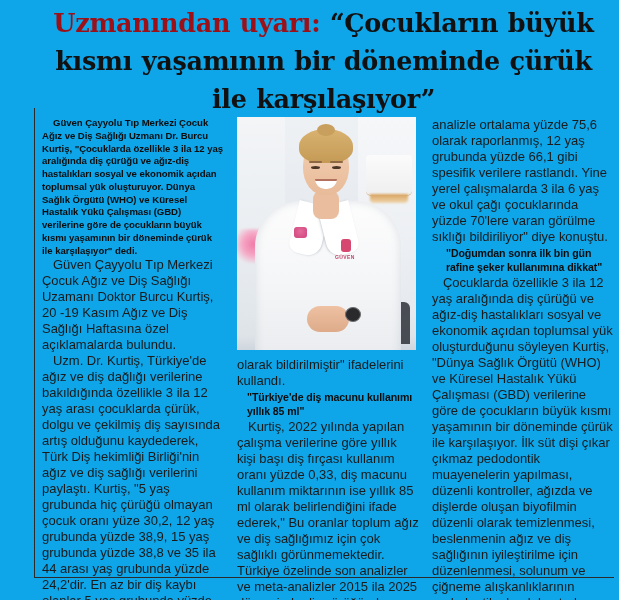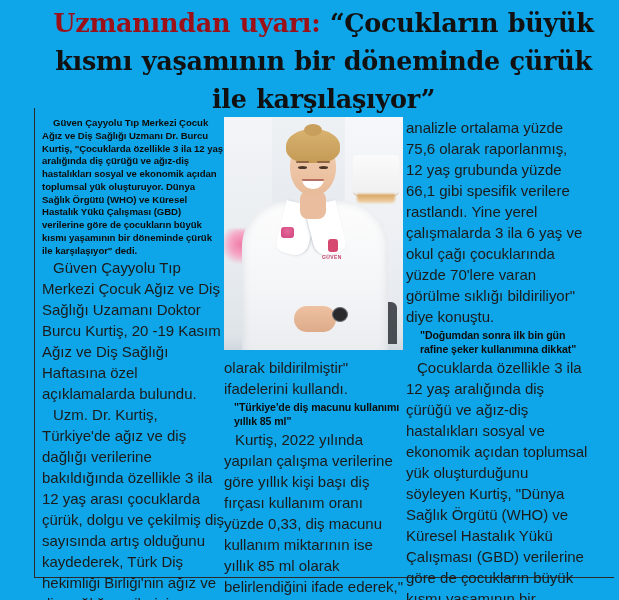--- a/index.html
+++ b/index.html
@@ -55,33 +55,34 @@
     box-sizing: border-box;
   }
 
   .columns {
     position: absolute;
     left: 42px;
     top: 117px;
     width: 572px;
     height: 455px;
     display: flex;
+    gap: 13px;
     align-items: flex-start;
   }
   .col {
     width: 182px;
     position: relative;
     overflow: hidden;
   }
 
   p {
     margin: 0;
     color: #1b1b1b;
-    font-size: 15px;
-    line-height: 21px;
+    font-size: 13px;
+    line-height: 16px;
     text-align: left;
     letter-spacing: -0.02px;
   }
   p.indent { text-indent: 11px; }
 
   p.lead {
     font-weight: bold;
     font-size: 9.6px;
     line-height: 12.75px;
     letter-spacing: -0.05px;

